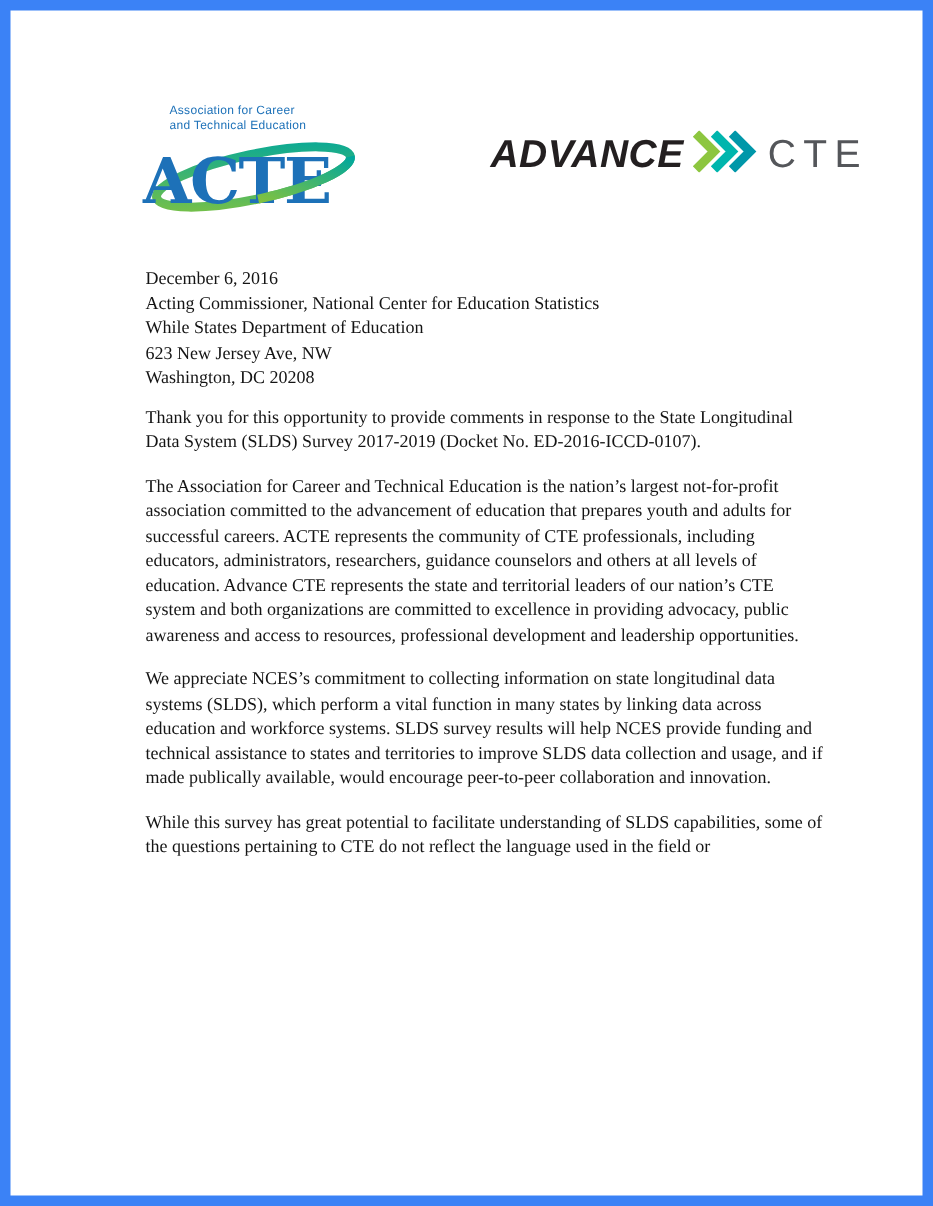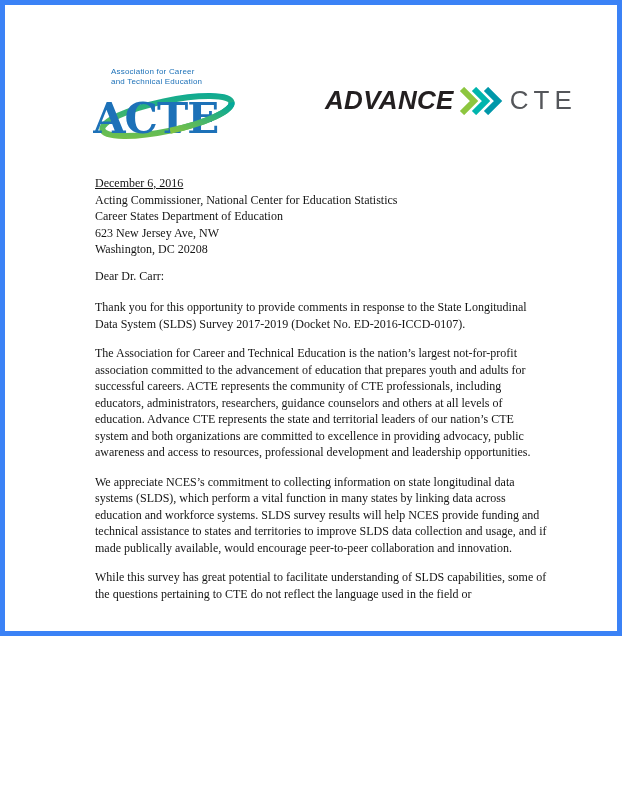--- a/index.html
+++ b/index.html
@@ -1,41 +1,41 @@
 <!DOCTYPE html>
 <html><head>
 <meta charset="utf-8">
 <style>
   html, body { margin: 0; padding: 0; background: #ffffff; }
   .page {
     position: relative;
     width: 622px;
-    height: 636px;
+    height: 804px;
     box-sizing: border-box;
     background: #ffffff;
-    border: 5px solid #3b82f6;
+    border: 7px solid #3b82f6;
     overflow: hidden;
     font-family: "Liberation Serif", serif;
     color: #141414;
   }
 
   
   .acte-logo { position: absolute; left: 88px; top: 62px; width: 150px; }
   .acte-tagline {
     font-family: "Liberation Sans", sans-serif;
     font-size: 8px;
     line-height: 1.3;
     color: #1d71b8;
     margin: 0 0 1px 18px;
     letter-spacing: 0.2px;
   }
   .acte-svg { display: block; }
 
   .advance-logo { position: absolute; left: 320px; top: 80px; width: 252px; }
-  .advance-row { display: flex; align-items: center; gap: 5px; }
+  .advance-row { display: flex; align-items: flex-start; gap: 5px; }
   .advance-word {
     font-family: "Liberation Sans", sans-serif;
     font-weight: bold;
     font-style: italic;
     font-size: 26px;
     color: #231f20;
     letter-spacing: 0.3px;
   }
   .chevrons { display: block; }
   .cte-word {
@@ -57,21 +57,21 @@
   
   .letter-body {
     position: absolute;
     left: 90px;
     top: 170px;
     width: 452px;
     font-size: 12px;
     line-height: 16.5px;
   }
   .letter-body p { margin: 0; }
-  .date { margin: 0 0 30px 0; text-decoration: underline; }
+  .date { margin: 0 0 30px 0; }
   .recipient { margin: 0 0 10px 0; }
   .recipient div { margin: 0; }
   .subject { margin: 0 0 31px 0 !important; white-space: nowrap; }
   .salutation { margin: 0 0 15px 0 !important; }
   .para { margin: 0 0 13px 0 !important; }
 </style>
 </head>
 <body>
 
 <div class="page">
@@ -104,27 +104,26 @@
       </svg>
       <span class="cte-word">CTE</span>
     </div>
   </div>
 
   <main class="letter-body">
     <p class="date">December 6, 2016</p>
 
     <div class="recipient">
       <div>Acting Commissioner, National Center for Education Statistics</div>
-      <div>Career States Department of Education</div>
+      <div>While States Department of Education</div>
       <div>623 New Jersey Ave, NW</div>
       <div>Washington, DC 20208</div>
     </div>
 
 
-    <p class="salutation">Dear Dr. Carr:</p>
 
     <p class="para">Thank you for this opportunity to provide comments in response to the State Longitudinal Data System (SLDS) Survey 2017-2019 (Docket No. ED-2016-ICCD-0107).</p>
     <p class="para">The Association for Career and Technical Education is the nation’s largest not-for-profit association committed to the advancement of education that prepares youth and adults for successful careers. ACTE represents the community of CTE professionals, including educators, administrators, researchers, guidance counselors and others at all levels of education. Advance CTE represents the state and territorial leaders of our nation’s CTE system and both organizations are committed to excellence in providing advocacy, public awareness and access to resources, professional development and leadership opportunities.</p>
     <p class="para">We appreciate NCES’s commitment to collecting information on state longitudinal data systems (SLDS), which perform a vital function in many states by linking data across education and workforce systems. SLDS survey results will help NCES provide funding and technical assistance to states and territories to improve SLDS data collection and usage, and if made publically available, would encourage peer-to-peer collaboration and innovation.</p>
     <p class="para">While this survey has great potential to facilitate understanding of SLDS capabilities, some of the questions pertaining to CTE do not reflect the language used in the field or</p>
   </main>
 
 </div>
 
 </body></html>

